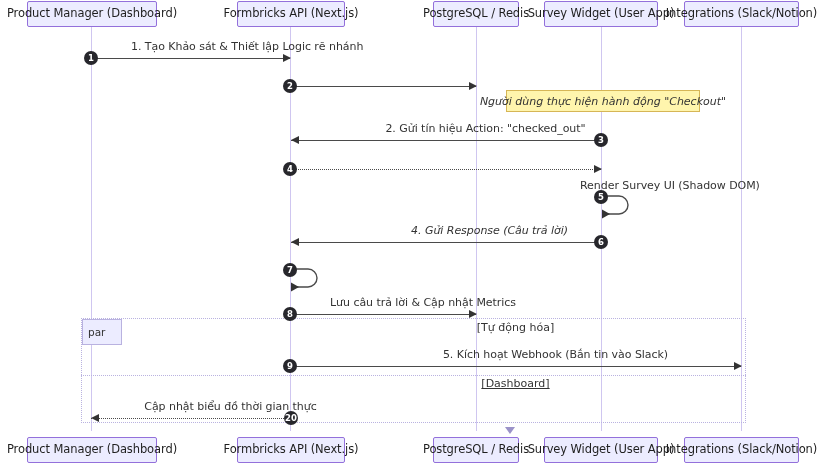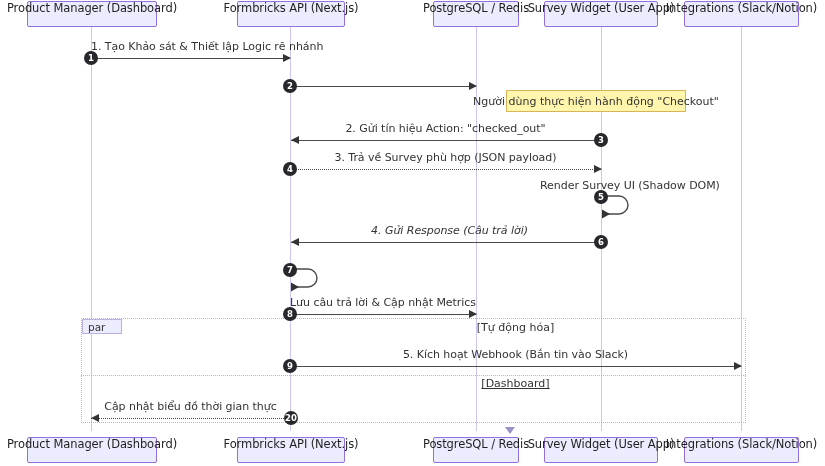--- a/index.html
+++ b/index.html
@@ -18,21 +18,21 @@
     background: #ffffff;
     overflow: hidden;
   }
   .actor-box {
     position: absolute;
     box-sizing: border-box;
     background: #ececff;
     border: 1px solid #9370db;
     border-radius: 2px;
     display: flex;
-    align-items: flex-start;
+    align-items: center;
     justify-content: center;
     text-align: center;
     color: #1f1f1f;
     font-size: 11.5px;
     line-height: 1.15;
     letter-spacing: -0.1px;
     white-space: nowrap;
   }
   .lifeline {
     position: absolute;
@@ -66,20 +66,21 @@
     border-top: 7px solid #9b92c9;
     border-bottom: none;
   }
   .msg-label {
     position: absolute;
     font-size: 11px;
     color: #333333;
     white-space: nowrap;
     text-align: center;
     letter-spacing: -0.05px;
+    padding-left: 40px;
   }
   .seq-num {
     position: absolute;
     width: 14px;
     height: 14px;
     border-radius: 50%;
     background: #27272c;
     color: #ffffff;
     font-size: 8.5px;
     font-weight: bold;
@@ -168,30 +169,29 @@
 
   <div class="msg-label" style="left:91px; top:40px; width:200px;">1. Tạo Khảo sát &amp; Thiết lập Logic rẽ nhánh</div>
   <div class="msg-line" style="left:91px; top:58px; width:199px;"></div>
   <div class="arrow-head right" style="left:283px; top:54px;"></div>
   <div class="seq-num" style="left:84px; top:51px;">1</div>
 
   <div class="msg-line" style="left:290px; top:86px; width:186px;"></div>
   <div class="arrow-head right" style="left:469px; top:82px;"></div>
   <div class="seq-num" style="left:283px; top:79px;">2</div>
 
-  <div class="note-box" style="left:506px; top:90px; width:180px; height:22px;">
+  <div class="note-box" style="left:506px; top:90px; width:194px; height:22px;font-style:italic;">
     <span>Người dùng thực hiện hành động "Checkout"</span>
   </div>
 
   <div class="msg-label" style="left:290px; top:122px; width:311px;">2. Gửi tín hiệu Action: "checked_out"</div>
   <div class="msg-line" style="left:291px; top:140px; width:310px;"></div>
   <div class="arrow-head left" style="left:291px; top:136px;"></div>
   <div class="seq-num" style="left:594px; top:133px;">3</div>
 
-  <div class="msg-label" style="left:290px; top:151px; width:311px;">3. Trả về Survey phù hợp (JSON payload)</div>
   <div class="msg-line dotted" style="left:290px; top:169px; width:311px;"></div>
   <div class="arrow-head right" style="left:594px; top:165px;"></div>
   <div class="seq-num" style="left:283px; top:162px;">4</div>
 
   <div class="msg-label" style="left:540px; top:179px; width:251px; text-align:left;">Render Survey UI (Shadow DOM)</div>
   <svg class="self-loop" width="40" height="30" style="left:601px; top:192px;">
     <path d="M 1 4 L 18 4 A 9 9 0 0 1 18 22 L 2 22" fill="none" stroke="#4a4a4a" stroke-width="1.4"></path>
     <polygon points="9,22 1,17.5 1,26.5" fill="#333333"></polygon>
   </svg>
   <div class="seq-num" style="left:594px; top:190px;">5</div>
@@ -206,21 +206,21 @@
     <polygon points="9,22 1,17.5 1,26.5" fill="#333333"></polygon>
   </svg>
   <div class="seq-num" style="left:283px; top:263px;">7</div>
 
   <div class="msg-label" style="left:290px; top:296px; width:186px;">Lưu câu trả lời &amp; Cập nhật Metrics</div>
   <div class="msg-line" style="left:290px; top:314px; width:186px;"></div>
   <div class="arrow-head right" style="left:469px; top:310px;"></div>
   <div class="seq-num" style="left:283px; top:307px;">8</div>
 
   <div class="loop-box" style="left:81px; top:318px; width:665px; height:105px;"></div>
-  <div class="loop-tab" style="left:82px; top:319px; width:40px; height:15px;">
+  <div class="loop-tab" style="left:82px; top:319px; width:40px; height:26px;">
     <span>par</span>
   </div>
   <div class="alt-label" style="left:290px; top:321px; width:451px; text-align:center;">[Tự động hóa]</div>
 
   <div class="msg-label" style="left:290px; top:348px; width:451px;">5. Kích hoạt Webhook (Bắn tin vào Slack)</div>
   <div class="msg-line" style="left:290px; top:366px; width:451px;"></div>
   <div class="arrow-head right" style="left:734px; top:362px;"></div>
   <div class="seq-num" style="left:283px; top:359px;">9</div>
 
   <div class="loop-divider" style="left:81px; top:375px; width:665px;"></div>

